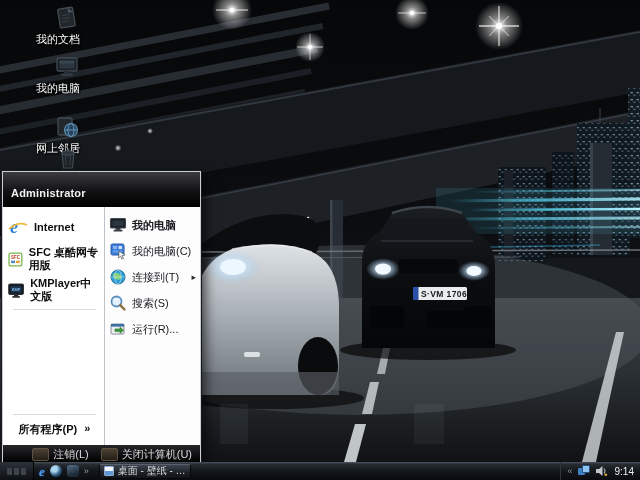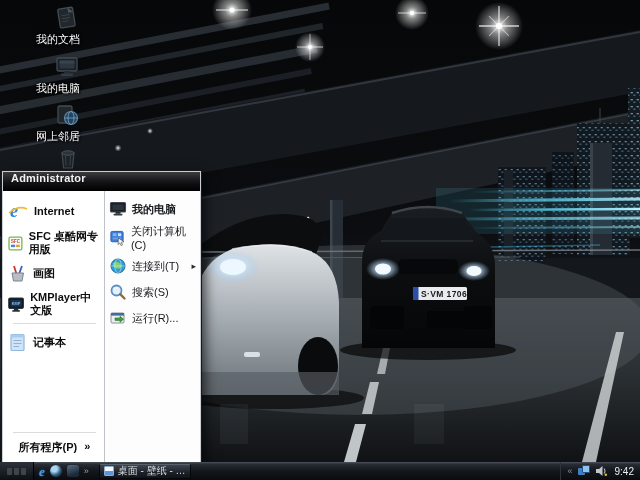--- a/index.html
+++ b/index.html
@@ -3,28 +3,28 @@
 <meta charset="utf-8">
 <style>
   html,body{margin:0;padding:0;background:#333;}
   .screen{position:relative;width:640px;height:480px;overflow:hidden;background:#000;
           font-family:"Liberation Sans",sans-serif;-webkit-font-smoothing:antialiased;}
   svg.wallpaper{position:absolute;top:0;left:0;z-index:0;}
 
   
   .desk-icons{position:absolute;top:0;left:0;width:80px;z-index:2;}
   .desk-icon{position:absolute;left:0;width:80px;display:flex;flex-direction:column;align-items:flex-end;cursor:default;}
-  .di-0{top:5px}.di-1{top:54px}.di-2{top:102px}.di-3{top:147px}
+  .di-0{top:5px}.di-1{top:54px}.di-2{top:114px}.di-3{top:147px}
   .desk-icon .lbl{margin-top:2px;font-size:11px;color:#fff;text-shadow:1px 1px 2px #000,0 0 3px #000;line-height:1.1;}
 
   
   .start-menu{position:absolute;left:2px;top:171px;width:197px;height:291px;z-index:5;display:flex;flex-direction:column;
               border:1px solid #caced2;box-shadow:0 0 0 1px #17191c,4px 5px 12px rgba(0,0,0,.7);background:#fff;}
   .sm-header{flex:0 0 19px;background:linear-gradient(180deg,#3c3c40,#121214 55%,#000);color:#f2f2f2;
-             font-size:11px;font-weight:bold;display:flex;align-items:flex-start;padding:0 8px;letter-spacing:.2px;}
+             font-size:11px;font-weight:bold;display:flex;align-items:flex-end;padding:8px 8px;letter-spacing:.2px;}
   .sm-body{flex:1;display:flex;min-height:0;background:#fff;}
   .sm-left{width:101px;display:flex;flex-direction:column;padding:3px 1px 2px 3px;box-sizing:border-box;}
   .sm-right{flex:1;border-left:1px solid #bfc3c7;background:#fdfdfe;padding:5px 2px 2px 3px;display:flex;flex-direction:column;}
   .sm-item{display:flex;align-items:center;gap:5px;padding:2px 1px;font-size:11px;color:#0e0e0e;font-weight:bold;line-height:1.15;}
   .sm-item .two{display:flex;flex-direction:column;}
   .sm-item .sub{font-weight:normal;color:#8f9093;font-size:10px;}
   .sm-sep{height:1px;background:#d9dcdf;margin:3px 7px;flex:0 0 1px;}
   .sm-spacer{flex:1;}
   .sm-allprog{display:flex;align-items:flex-start;justify-content:center;gap:7px;font-size:11px;font-weight:bold;
               color:#0e0e0e;padding:4px 0 6px;}
@@ -301,51 +301,33 @@
         </div>
         <div class="sm-item" style="min-height:26px">
           <svg width="21" height="21" viewBox="0 0 21 21">
             <rect x="2.5" y="2.5" width="16" height="16" rx="2" fill="#fdfdfb" stroke="#7ab648" stroke-width="1.6"></rect>
             <text x="10.5" y="9.5" text-anchor="middle" font-size="5.5" font-weight="bold" font-family="Liberation Sans, sans-serif" fill="#c23b2e">SFC</text>
             <rect x="5" y="12" width="5" height="3" fill="#4a84d0"></rect>
             <rect x="11" y="12" width="5" height="3" fill="#e0a33a"></rect>
           </svg>
           <span>SFC 桌酷网专用版</span>
         </div>
-        <div class="sm-item" style="min-height:26px">
-          <svg width="21" height="21" viewBox="0 0 21 21">
-            <line x1="7" y1="3" x2="9.5" y2="11" stroke="#c23b2e" stroke-width="1.8"></line>
-            <line x1="15" y1="3" x2="12" y2="11" stroke="#3a5fc4" stroke-width="1.8"></line>
-            <path d="M5,10 L16.5,10 L15,18 L6.5,18 Z" fill="#b7bec5" stroke="#7c848b" stroke-width="1"></path>
-          </svg>
-          <span>画图</span>
-        </div>
         <div class="sm-item" style="min-height:28px">
           <svg width="21" height="21" viewBox="0 0 21 21">
             <rect x="2" y="3" width="17" height="12" rx="1.5" fill="#101418" stroke="#2e353c" stroke-width="1.2"></rect>
             <rect x="4" y="5" width="13" height="8" fill="#1c3350"></rect>
             <text x="10.5" y="11" text-anchor="middle" font-size="4.5" font-weight="bold" font-family="Liberation Sans, sans-serif" fill="#7db8e8">KMP</text>
             <rect x="8" y="15" width="5" height="2" fill="#23282d"></rect>
             <rect x="6" y="17" width="9" height="2" rx="1" fill="#2c3238"></rect>
           </svg>
           <span>KMPlayer中文版</span>
         </div>
 
         <div class="sm-sep"></div>
 
-        <div class="sm-item" style="min-height:26px">
-          <svg width="21" height="21" viewBox="0 0 21 21">
-            <rect x="4" y="2.5" width="13" height="16" rx="1" fill="#cfe4f7" stroke="#8fb7dd" stroke-width="1.2"></rect>
-            <rect x="4" y="2.5" width="13" height="3" fill="#a9cdef"></rect>
-            <line x1="6.5" y1="8.5" x2="14.5" y2="8.5" stroke="#94b3cf" stroke-width="1"></line>
-            <line x1="6.5" y1="11.5" x2="14.5" y2="11.5" stroke="#94b3cf" stroke-width="1"></line>
-            <line x1="6.5" y1="14.5" x2="12" y2="14.5" stroke="#94b3cf" stroke-width="1"></line>
-          </svg>
-          <span>记事本</span>
-        </div>
 
         <div class="sm-spacer"></div>
         <div class="sm-sep"></div>
 
         <div class="sm-allprog">
           <span>所有程序(P)</span>
           <span class="chev">»</span>
         </div>
       </div>
 
@@ -360,21 +342,21 @@
           <span>我的电脑</span>
         </div>
         <div class="sm-rt-item">
           <svg width="18" height="18" viewBox="0 0 18 18">
             <rect x="2" y="2" width="13" height="11" rx="1.5" fill="#3d7edb" stroke="#2a5aa8" stroke-width="1"></rect>
             <rect x="4" y="4" width="4" height="3" fill="#8ab4ef"></rect>
             <rect x="9.5" y="4" width="3.5" height="3" fill="#cfe1fa"></rect>
             <rect x="4" y="8.5" width="9" height="2" fill="#6aa2ec"></rect>
             <polygon points="10,9 16,13 13.2,13.6 14.4,16.4 12.8,17 11.6,14.2 9.6,16" fill="#f4f6f8" stroke="#333" stroke-width=".6"></polygon>
           </svg>
-          <span>关闭计算机(C)</span>
+          <span>我的电脑(C)</span>
         </div>
         <div class="sm-rt-item">
           <svg width="18" height="18" viewBox="0 0 18 18">
             <circle cx="9" cy="9" r="7" fill="#2e9fd4" stroke="#1c6e9a" stroke-width="1"></circle>
             <path d="M4,6 Q8,4 11,6.5 Q13,8 12,11 Q9,12.5 6,11 Q3.5,9 4,6Z" fill="#8fd46a" opacity=".9"></path>
             <ellipse cx="9" cy="9" rx="3.2" ry="7" fill="none" stroke="#cfeaf7" stroke-width=".7" opacity=".8"></ellipse>
             <line x1="2" y1="9" x2="16" y2="9" stroke="#cfeaf7" stroke-width=".7" opacity=".8"></line>
           </svg>
           <span>连接到(T)</span>
           <span class="sm-sub-arrow">▸</span>
@@ -391,20 +373,30 @@
           <svg width="18" height="18" viewBox="0 0 18 18">
             <rect x="2" y="4" width="13" height="10" rx="1" fill="#eceef0" stroke="#8a9098" stroke-width="1"></rect>
             <rect x="2" y="4" width="13" height="2.6" fill="#3b6ea5"></rect>
             <polygon points="6,9 11,9 11,7.2 14.5,10.2 11,13.2 11,11.4 6,11.4" fill="#3f9e3f" stroke="#2a6e2a" stroke-width=".6"></polygon>
           </svg>
           <span>运行(R)...</span>
         </div>
       </div>
     </div>
 
+    <div class="sm-footer">
+      <span class="sm-foot-btn">
+        <span class="foot-ico"></span>
+        <span>注销(L)</span>
+      </span>
+      <span class="sm-foot-btn">
+        <span class="foot-ico"></span>
+        <span>关闭计算机(U)</span>
+      </span>
+    </div>
   </div>
 
   <div class="taskbar">
     <div class="start-btn">
       <i></i>
       <i></i>
       <i></i>
     </div>
     <div class="ql">
       <span class="ql-ie">e</span>
@@ -421,17 +413,17 @@
       <span class="tray-chev">«</span>
       <span class="tray-blue">
           <b></b>
           <b></b>
         </span>
       <svg width="13" height="12" viewBox="0 0 13 12">
         <polygon points="1,4 4,4 7.5,1 7.5,11 4,8 1,8" fill="#c3c7cb"></polygon>
         <path d="M9,3.5 Q11,6 9,8.5" stroke="#aeb2b6" stroke-width="1.1" fill="none"></path>
         <circle cx="10.8" cy="9.8" r="1.3" fill="#e0b63c"></circle>
       </svg>
-      <span class="clock">9:42</span>
+      <span class="clock">9:14</span>
     </div>
   </div>
 
 </div>
 
 </body></html>

